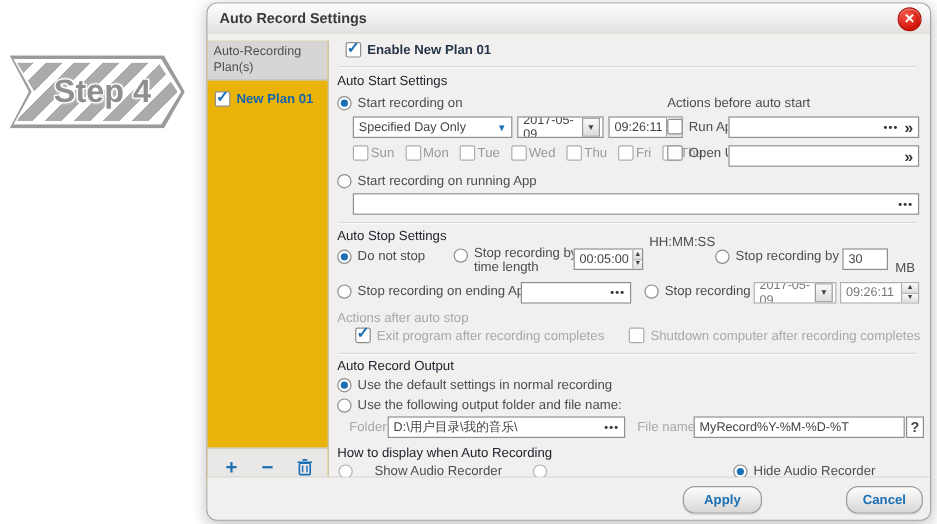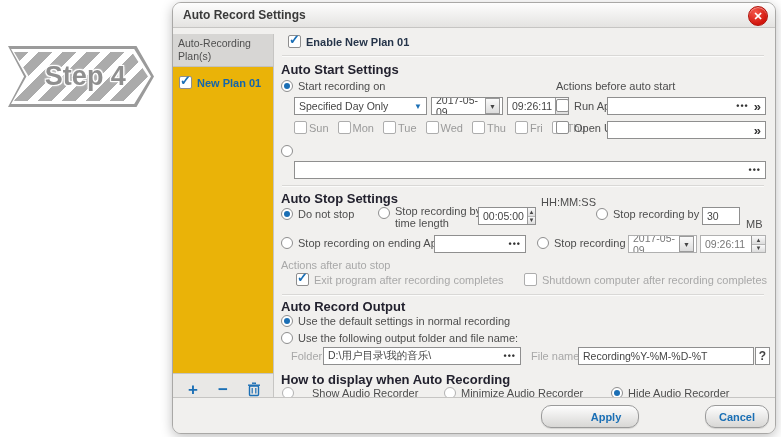--- a/index.html
+++ b/index.html
@@ -35,21 +35,21 @@
     display:flex;align-items:center;}
   .tool{color:#1b6fb5;font-weight:bold;font-size:17px;line-height:1;cursor:pointer;}
   .tool.plus{margin-left:15px;}
   .tool.minus{margin-left:20px;}
   .tool.trash{margin-left:19px;display:flex;align-items:center;}
 
   
   .content{position:absolute;left:101px;top:25px;right:1px;height:370px;font-size:11px;color:#4d4d4d;}
   .row{position:absolute;display:flex;align-items:center;gap:5px;white-space:nowrap;}
   .sep{position:absolute;left:8px;right:10px;height:0;border-top:1px solid #d9d8d6;border-bottom:1px solid #fbfbfa;}
-  .shead{position:absolute;font-weight:bold;font-size:13px;color:#23222f;}
+  .shead{position:absolute;font-weight:normal;font-size:11px;color:#23222f;}
   .bold-navy{font-weight:bold;color:#26354a;}
   .gray{color:#a8a8a8;}
 
   
   .cb{width:13px;height:13px;background:#fff;border:1px solid #8e8e8e;border-radius:2px;position:relative;flex:none;box-sizing:border-box;}
   .cb .chk{position:absolute;left:0px;top:-4px;font-size:13px;font-weight:bold;color:#1b6fb5;font-style:normal;}
   .cb.dim{border-color:#adadad;}
   .radio{width:12px;height:12px;border-radius:50%;background:#fff;border:1px solid #8e8e8e;flex:none;position:relative;box-sizing:border-box;}
   .radio.sel::after{content:"";position:absolute;left:2px;top:2px;width:6px;height:6px;border-radius:50%;background:#1b6fb5;}
   .radio.dim{border-color:#b2b2b2;}
@@ -189,20 +189,21 @@
       <span class="cb"></span>
       <span>Open URL</span>
     </div>
     <div class="input" style="top:93px;left:333px;width:159px;">
       <span class="val"></span>
       <span class="chev">»</span>
     </div>
 
     <div class="row" style="top:117px;left:7px;">
       <span class="radio"></span>
+      <span>Start recording on running App</span>
     </div>
     <div class="input" style="top:133px;left:20px;width:472px;">
       <span class="val"></span>
       <span class="dots">•••</span>
     </div>
 
     <div class="sep" style="top:157px;"></div>
 
     <div class="shead" style="top:163px;left:7px;">Auto Stop Settings</div>
 
@@ -292,39 +293,38 @@
       <span>Folder:</span>
     </div>
     <div class="input" style="top:319px;left:49px;width:198px;">
       <span class="val">D:\用户目录\我的音乐\</span>
       <span class="dots">•••</span>
     </div>
     <div class="row gray" style="top:322px;left:257px;">
       <span>File name:</span>
     </div>
     <div class="input" style="top:319px;left:304px;width:176px;">
-      <span class="val">Recording%Y-%M-%D-%T</span>
+      <span class="val">MyRecord%Y-%M-%D-%T</span>
     </div>
     <div class="helpbox" style="top:319px;left:481px;">
       <span>?</span>
     </div>
 
     <div class="shead" style="top:344px;left:7px;">How to display when Auto Recording</div>
     <div class="row" style="top:359px;left:8px;gap:18px;">
       <span class="radio dim"></span>
       <span>Show Audio Recorder</span>
     </div>
     <div class="row" style="top:359px;left:170px;">
       <span class="radio dim"></span>
-      <span>Minimize Audio Recorder</span>
     </div>
     <div class="row" style="top:359px;left:337px;">
       <span class="radio sel"></span>
       <span>Hide Audio Recorder</span>
     </div>
   </div>
 
   <div class="footer">
-    <div class="btn" style="left:368px;width:64px;padding-left:32px;">Apply</div>
+    <div class="btn" style="left:396px;width:64px;">Apply</div>
     <div class="btn" style="left:532px;width:62px;">Cancel</div>
   </div>
 
 </div>
 
 </body></html>

